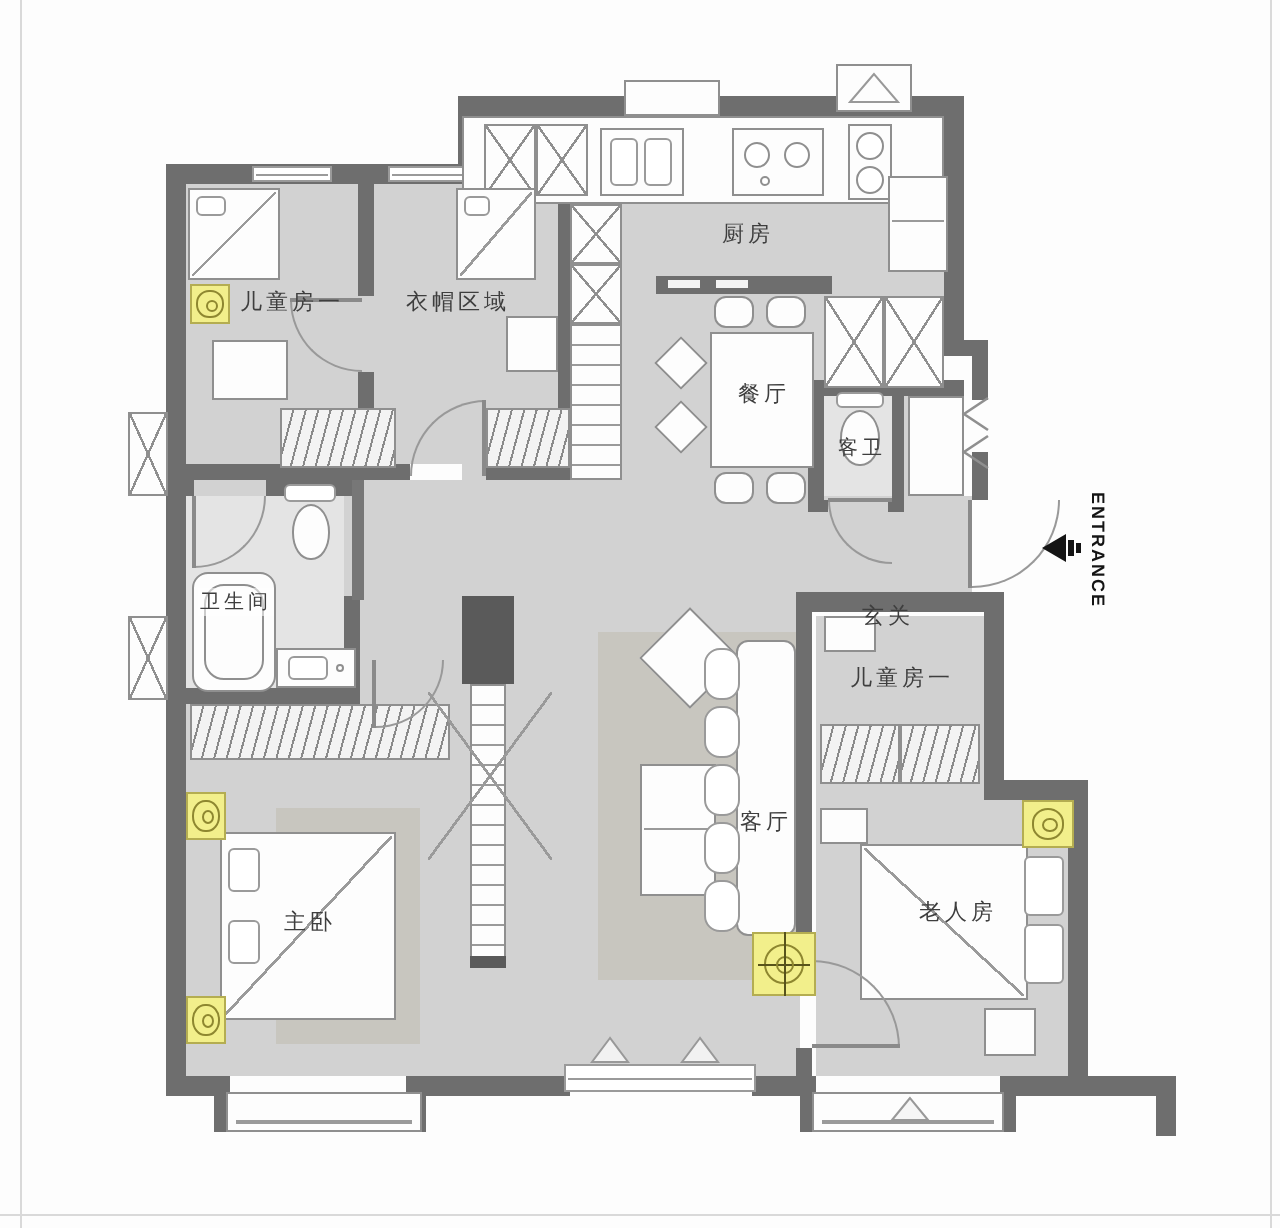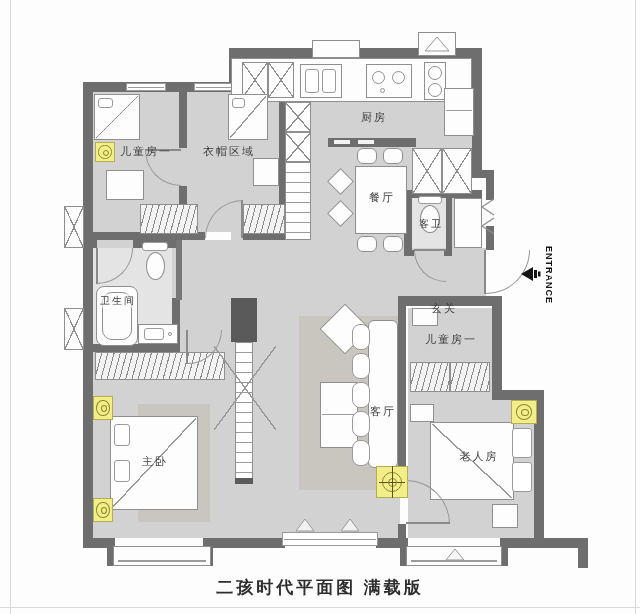--- a/index.html
+++ b/index.html
@@ -292,14 +292,13 @@
   <div class="lb" style="left:374px;top:117px;">厨房</div>
   <div class="lb" style="left:382px;top:197px;">餐厅</div>
   <div class="lb" style="left:431px;top:224px;font-size:10px;">客卫</div>
   <div class="lb" style="left:444px;top:276px;margin-top:32px;">玄关</div>
   <div class="lb" style="left:118px;top:301px;font-size:10px;background:rgba(255,255,255,.55);padding:0 1px;">卫生间</div>
   <div class="lb" style="left:339px;top:411px;margin-left:44px;">客厅</div>
   <div class="lb" style="left:451px;top:339px;">儿童房一</div>
   <div class="lb" style="left:155px;top:461px;">主卧</div>
   <div class="lb" style="left:479px;top:456px;">老人房</div>
 
-  <div id="plan-title">二孩时代平面图 满载版</div>
 </div>
 
 </body></html>

